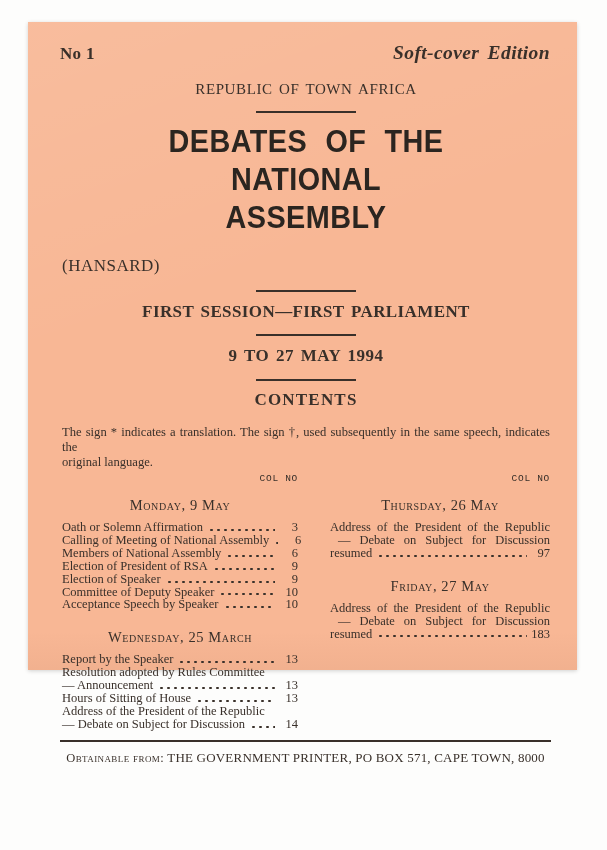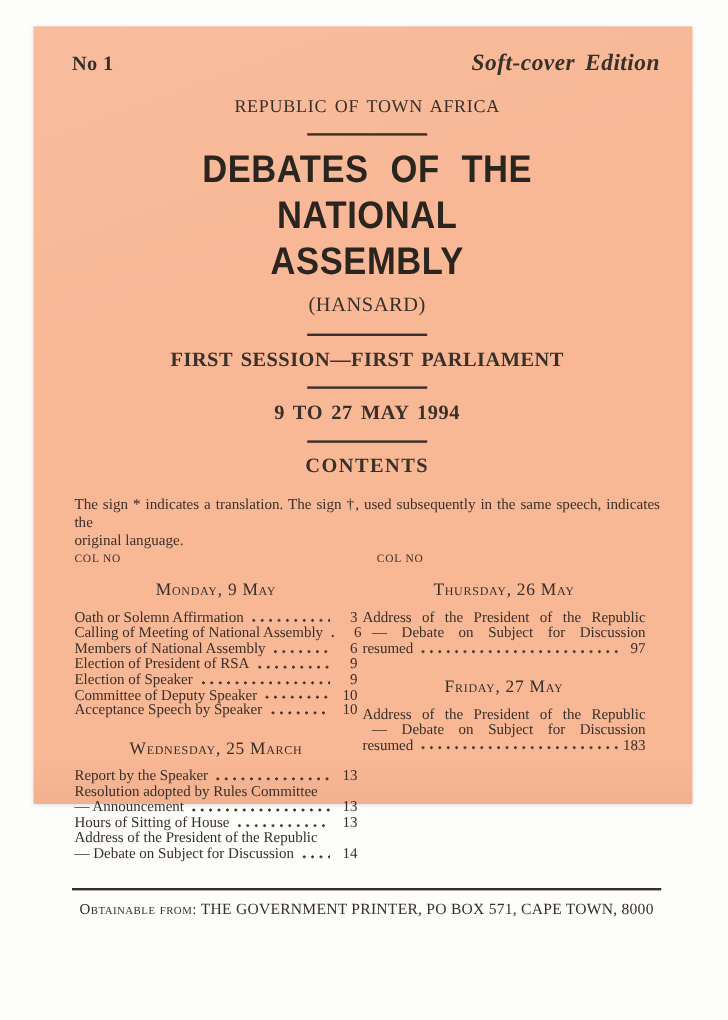--- a/index.html
+++ b/index.html
@@ -55,35 +55,35 @@
     font-weight: bold;
     font-size: 32px;
     line-height: 38px;
     color: var(--title-ink);
     word-spacing: 0.34em;
     letter-spacing: 0.5px;
     transform: scaleX(0.9);
     transform-origin: 50% 0;
     margin-top: 9px;
   }
-  .hansard { text-align: center; font-size: 17px; letter-spacing: 0.5px; margin-top: 8px; }
+  .hansard { font-size: 17px; letter-spacing: 0.5px; margin-top: 20px; }
   .rule.r2 { margin-top: 14px; }
   .session { text-align: center; font-weight: bold; font-size: 17px; letter-spacing: 0.4px; word-spacing: 2px; margin-top: 10px; }
   .rule.r3 { margin-top: 12px; }
   .daterange { text-align: center; font-weight: bold; font-size: 17px; letter-spacing: 0.5px; word-spacing: 2px; margin-top: 10px; }
   .rule.r4 { margin-top: 13px; }
   .contents-heading { text-align: center; font-weight: bold; font-size: 17px; letter-spacing: 1.2px; margin-top: 9px; }
 
   .note { margin-top: 15px; font-size: 12.6px; line-height: 15px; }
   .note .j { text-align: justify; text-align-last: justify; }
 
   .colno-row { display: flex; gap: 16px; margin-top: 3px; }
-  .colno-row > div { width: 236px; text-align: left; font-size: 9.5px; letter-spacing: 0.7px; }
-
-  .columns { display: flex; gap: 4px; margin-top: 13px; }
+  .colno-row > div { width: 236px; text-align: right; font-size: 9.5px; letter-spacing: 0.7px; font-family: Liberation Mono, monospace; }
+
+  .columns { display: flex; gap: 32px; margin-top: 13px; }
   .col { width: 236px; }
 
   .toc-heading {
     text-align: center;
     font-variant: small-caps;
     font-size: 14.5px;
     letter-spacing: 0.6px;
     margin-bottom: 7px;
   }
   .toc-section + .toc-section { margin-top: 18px; }

